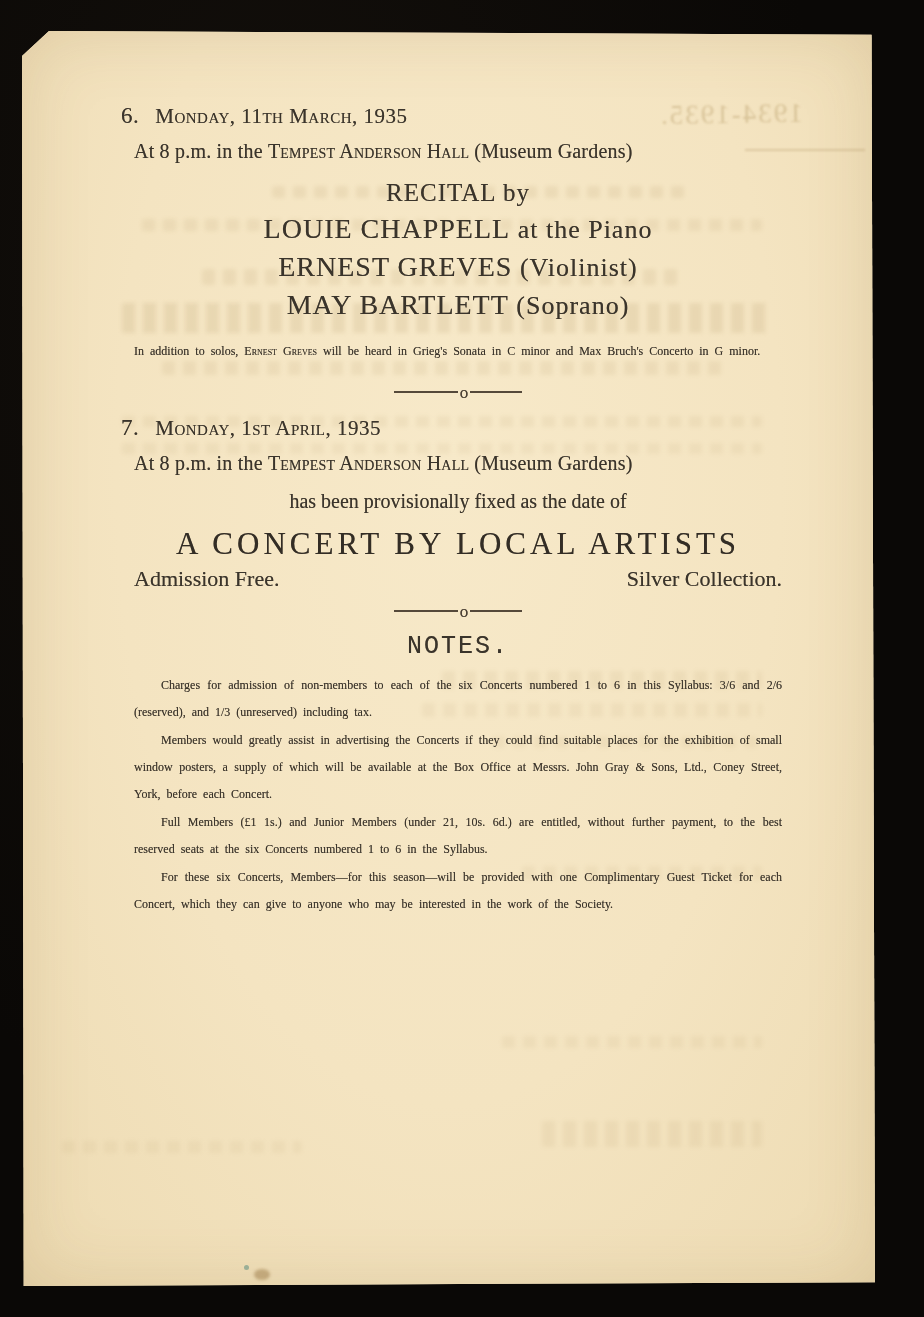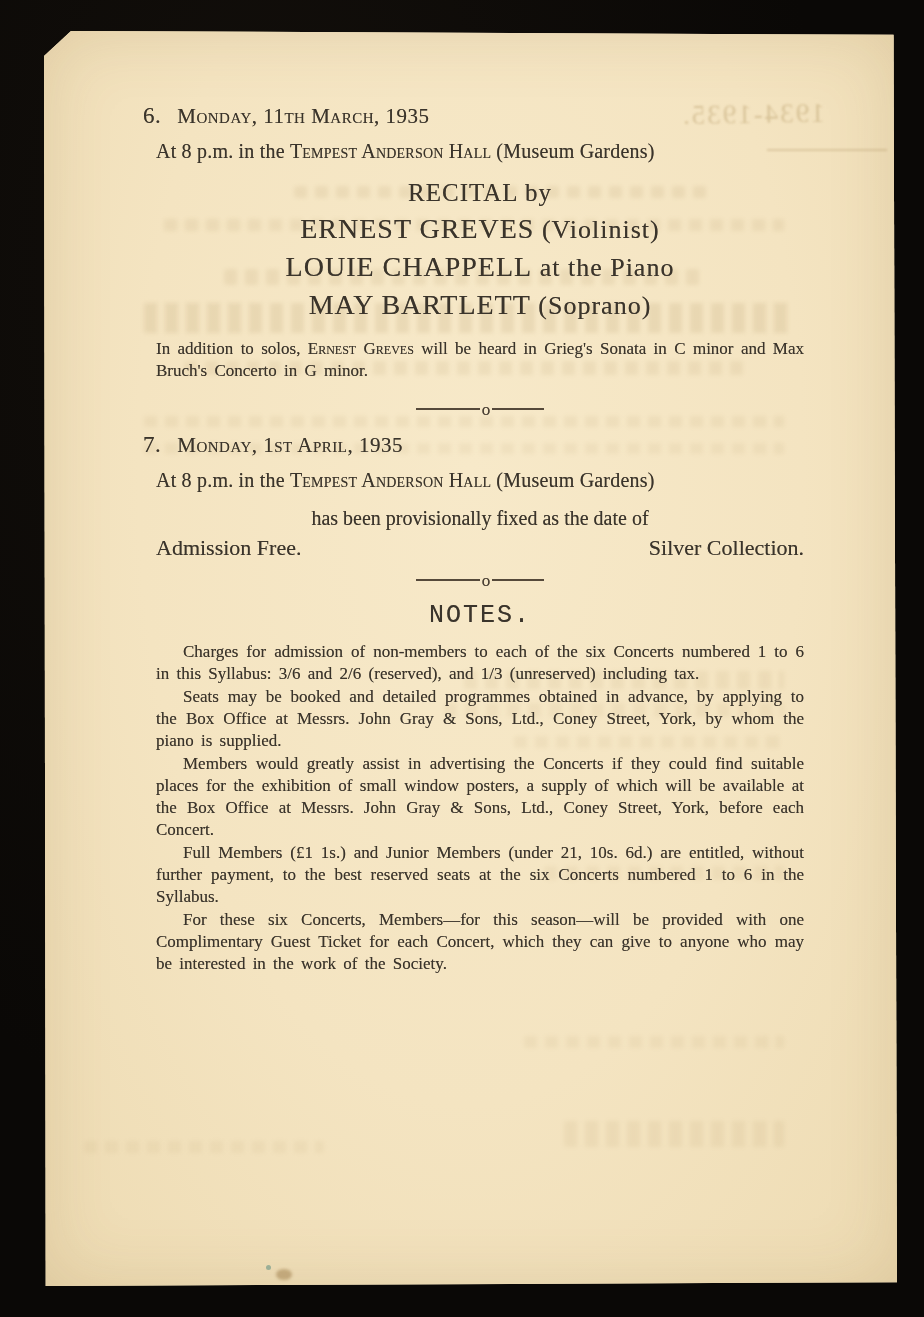--- a/index.html
+++ b/index.html
@@ -7,21 +7,21 @@
     width: 924px; height: 1317px;
     background:
       radial-gradient(ellipse at 30% 20%, rgba(35,28,20,.35), transparent 60%),
       #0a0806;
     position: relative;
     overflow: hidden;
     font-family: "Liberation Serif", "DejaVu Serif", serif;
   }
   .paper {
     position: absolute;
-    left: 44px; top: 31px;
+    left: 22px; top: 31px;
     width: 853px; height: 1255px;
     background:
       radial-gradient(ellipse at 50% 35%, #f7e9c9 0%, #f4e4c1 55%, #eedcb4 95%),
       #f4e4c1;
     clip-path: polygon(27px 0, 99.6% 0.3%, 100% 99.7%, 0.2% 100%, 0 25px);
     box-shadow: inset 0 0 70px rgba(130, 95, 40, .16);
     color: #3a342b;
   }
   
   .ghost-layer { position: absolute; inset: 0; pointer-events: none; }
@@ -62,21 +62,21 @@
     font-size: 21px; line-height: 30px; letter-spacing: .5px;
     text-indent: -13px;
   }
   .event-number { font-size: 23px; margin-right: 16px; }
   .venue-line { font-size: 20px; line-height: 30px; margin-top: 5px; letter-spacing: .2px; }
   .center { text-align: center; }
   .recital-heading { font-size: 25px; margin-top: 10px; line-height: 34px; letter-spacing: 1px; }
   .performer-line { font-size: 28px; line-height: 37px; letter-spacing: 1px; }
   .performer-role { font-size: 26px; }
   .body-text {
-    font-size: 17px; line-height: 22px;
+    font-size: 12px; line-height: 27px;
     text-align: justify; word-spacing: 3px;
     margin: 0;
   }
   .solo-note { margin-top: 14px; }
   .divider {
     display: flex; align-items: center; justify-content: center;
     margin: 16px 0 10px 0; height: 22px;
   }
   .divider .bar { width: 64px; height: 1.6px; background: #55493a; }
   .divider .bar.inner { width: 52px; }
@@ -126,24 +126,24 @@
 
     <section>
       <div class="event-head">
         <span class="event-number">6.</span><span class="sc">Monday, 11th March, 1935</span>
       </div>
       <div class="venue-line">
         <span>At 8 p.m. in the </span><span class="sc">Tempest Anderson Hall</span><span> (Museum Gardens)</span>
       </div>
       <div class="recital-heading center">RECITAL by</div>
       <div class="performer-line center">
-        <span>ERNEST GREVES</span><span class="performer-role">&nbsp;(Violinist)</span>
+        <span>LOUIE CHAPPELL</span><span class="performer-role">&nbsp;at the Piano</span>
       </div>
       <div class="performer-line center">
-        <span>LOUIE CHAPPELL</span><span class="performer-role">&nbsp;at the Piano</span>
+        <span>ERNEST GREVES</span><span class="performer-role">&nbsp;(Violinist)</span>
       </div>
       <div class="performer-line center">
         <span>MAY BARTLETT</span><span class="performer-role">&nbsp;(Soprano)</span>
       </div>
       <p class="body-text solo-note">
         <span>In addition to solos, </span><span class="sc">Ernest Greves</span><span> will be heard in Grieg's Sonata in C minor and Max Bruch's Concerto in G minor.</span>
       </p>
     </section>
 
     <div class="divider">
@@ -153,36 +153,36 @@
     </div>
 
     <section class="section-7">
       <div class="event-head">
         <span class="event-number">7.</span><span class="sc">Monday, 1st April, 1935</span>
       </div>
       <div class="venue-line">
         <span>At 8 p.m. in the </span><span class="sc">Tempest Anderson Hall</span><span> (Museum Gardens)</span>
       </div>
       <div class="fixed-line center">has been provisionally fixed as the date of</div>
+      <div class="concert-title center">A CONCERT BY LOCAL ARTISTS</div>
       <div class="admission-row">
         <span>Admission Free.</span>
         <span>Silver Collection.</span>
       </div>
     </section>
 
     <div class="divider" style="margin-top:8px;">
       <span class="bar"></span>
         <span class="dot">o</span>
         <span class="bar inner"></span>
     </div>
 
     <section class="notes">
       <div class="notes-heading center">NOTES.</div>
       <p class="body-text">Charges for admission of non-members to each of the six Concerts numbered 1 to 6 in this Syllabus: 3/6 and 2/6 (reserved), and 1/3 (unreserved) including tax.</p>
-      <p class="body-text">Seats may be booked and detailed programmes obtained in advance, by applying to the Box Office at Messrs. John Gray &amp; Sons, Ltd., Coney Street, York, by whom the piano is supplied.</p>
       <p class="body-text">Members would greatly assist in advertising the Concerts if they could find suitable places for the exhibition of small window posters, a supply of which will be available at the Box Office at Messrs. John Gray &amp; Sons, Ltd., Coney Street, York, before each Concert.</p>
       <p class="body-text">Full Members (£1 1s.) and Junior Members (under 21, 10s. 6d.) are entitled, without further payment, to the best reserved seats at the six Concerts numbered 1 to 6 in the Syllabus.</p>
       <p class="body-text">For these six Concerts, Members—for this season—will be provided with one Complimentary Guest Ticket for each Concert, which they can give to anyone who may be interested in the work of the Society.</p>
     </section>
 
   </div>
 
   <div class="smudge-brown"></div>
   <div class="smudge-teal"></div>
 </div>

